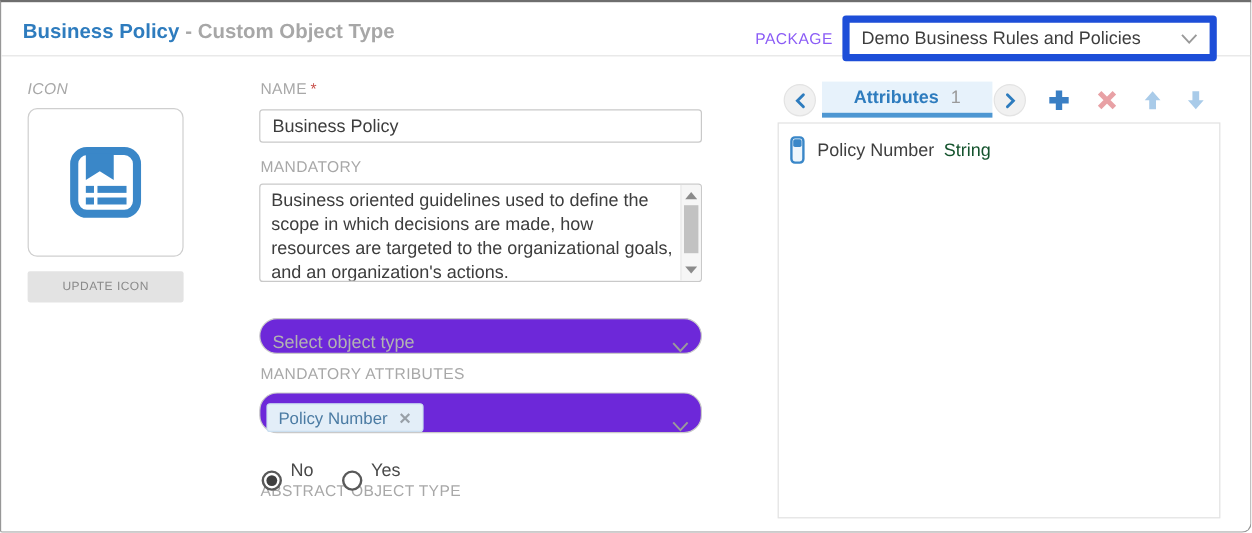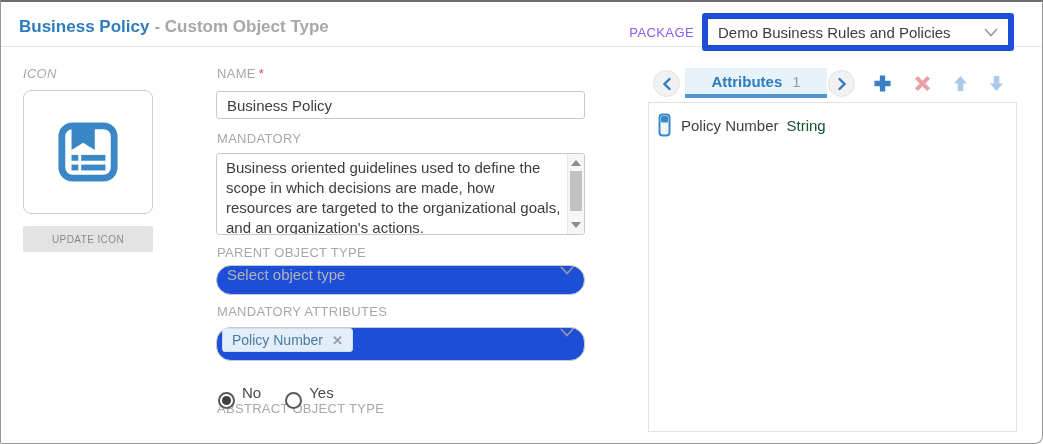--- a/index.html
+++ b/index.html
@@ -72,22 +72,22 @@
   .vscroll .arr-up, .vscroll .arr-dn {
     position: absolute; left: 50%; transform: translateX(-50%);
     width: 0; height: 0; border-left: 5px solid transparent; border-right: 5px solid transparent;
   }
   .vscroll .arr-up { top: 6px; border-bottom: 6px solid #8b8b8b; }
   .vscroll .arr-dn { bottom: 6px; border-top: 6px solid #8b8b8b; }
   .vscroll .thumb { position: absolute; left: 2px; right: 2px; top: 17px; height: 40px; background: #c2c2c2; }
 
   .select-box {
     position: absolute; left: 215px; width: 369px; height: 30px;
-    border: 1px solid #c9c9c9; border-radius: 15px; background: #1d4ed8;
-    display: flex; align-items: flex-start; padding: 0 10px; cursor: pointer;
+    border: 1px solid #c9c9c9; border-radius: 15px; background: #6d28d9;
+    display: flex; align-items: flex-end; padding: 0 10px; cursor: pointer;
   }
   .placeholder { flex: 1; font-size: 15px; color: #b2b2b2; }
   .multi-box { height: 34px; padding: 0 10px 0 5px; }
   .chip {
     display: inline-flex; align-items: center; height: 24px; padding: 0 9px;
     background: #e3eef8; border: 1px solid #cbdff0; border-radius: 3px;
     font-size: 14px; color: #4b7ba3; cursor: default;
   }
   .chip .chip-x { margin-left: 9px; color: #98a0a8; font-size: 13px; font-weight: bold; cursor: pointer; }
   .chip-spacer { flex: 1; }
@@ -161,21 +161,20 @@
   <span class="flabel" style="left:216px; top:129px;">MANDATORY</span>
   <div class="def-box">
     <div class="def-text">Business oriented guidelines used to define the scope in which decisions are made, how resources are targeted to the organizational goals, and an organization's actions.</div>
     <div class="vscroll">
       <span class="arr-up"></span>
       <span class="thumb"></span>
       <span class="arr-dn"></span>
     </div>
   </div>
 
-  <span class="flabel" style="left:216px; top:243px;">PARENT OBJECT TYPE</span>
   <div class="select-box" style="top:263px;">
     <span class="placeholder">Select object type</span>
     <svg class="chev-down" viewBox="0 0 14 9">
         <polyline points="1,1 7,7.5 13,1" fill="none" stroke="#9a9a9a" stroke-width="1.6"></polyline>
       </svg>
   </div>
 
   <span class="flabel" style="left:216px; top:302px;">MANDATORY ATTRIBUTES</span>
   <div class="select-box multi-box" style="top:325px;">
     <span class="chip">

